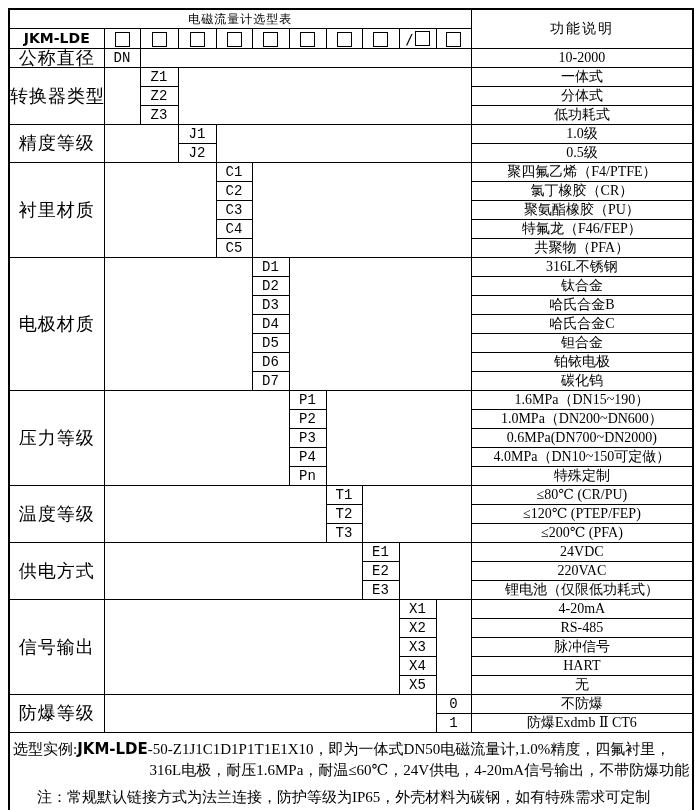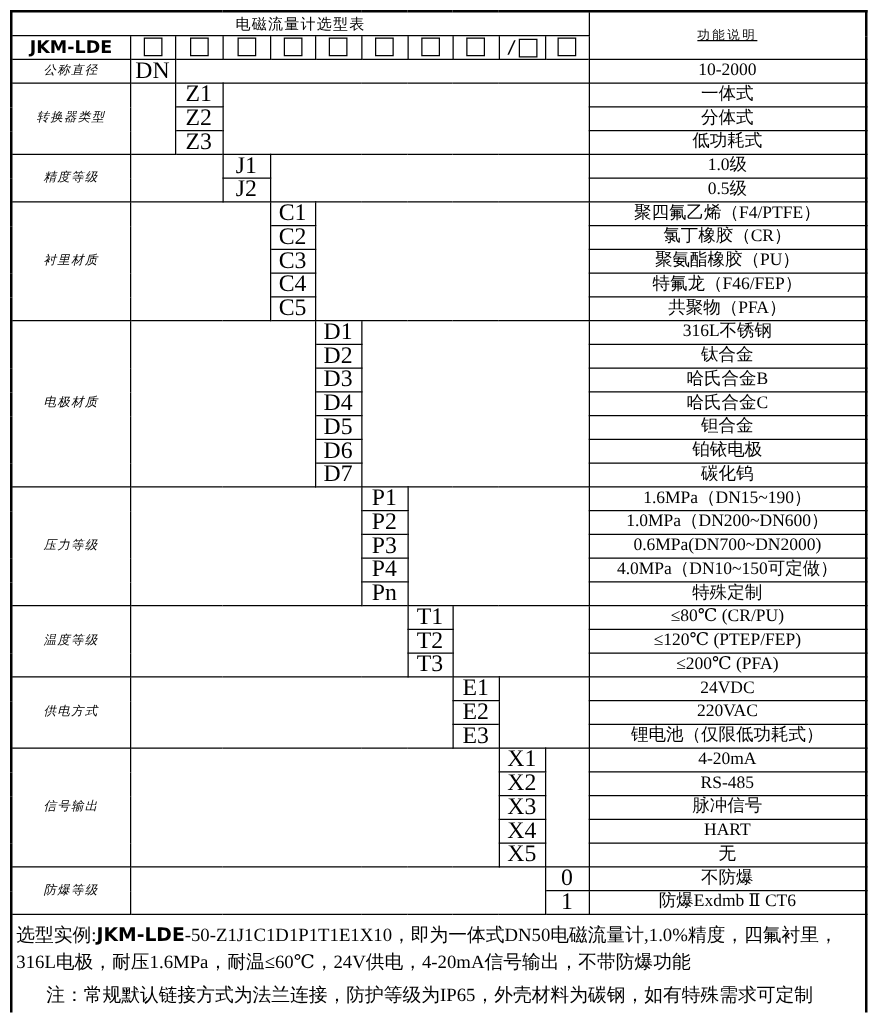--- a/index.html
+++ b/index.html
@@ -2,29 +2,29 @@
 <html><head>
 <meta charset="utf-8">
 <style>
   html,body{margin:0;padding:0;background:#fff;width:700px;height:810px;overflow:hidden;}
   .wrap{padding:8px 8px 0 8px;}
   table{border-collapse:collapse;table-layout:fixed;width:684px;border:2px solid #000;}
   td{border:1px solid #000;height:18px;padding:0;text-align:center;vertical-align:middle;
      font-family:"Liberation Serif","DejaVu Serif",serif;font-size:14px;color:#000;
      overflow:hidden;white-space:nowrap;line-height:18px;}
   .title{font-size:12px;letter-spacing:1px;}
-  .fh{font-size:10px;letter-spacing:2px;text-decoration:underline;}
-  .cat{font-size:10px;letter-spacing:1px;font-style:italic;}
-  .code{font-family:Liberation Serif, serif;font-size:19px;}
+  .fh{font-size:14px;letter-spacing:2px;}
+  .cat{font-size:18px;letter-spacing:1px;}
+  .code{font-family:Liberation Mono, monospace;font-size:14px;}
   .model{font-family:"DejaVu Sans","Liberation Sans",sans-serif;font-weight:bold;font-size:14px;}
   .cb .box{display:inline-block;width:13px;height:13px;border:1px solid #000;vertical-align:middle;background:#fff;}
   .cb .slash{font-family:"DejaVu Sans Mono",monospace;font-size:14px;vertical-align:middle;margin-right:1px;}
   .desc{font-size:14px;margin-top:20px;}
   .foot{height:auto;text-align:left;padding:6px 3px 4px 3px;font-size:15px;line-height:21px;white-space:normal;}
-  .foot .l2{text-align:left;}
+  .foot .l2{text-align:right;}
   .foot .note{margin-top:6px;margin-left:24px;}
   .bold-model{font-family:"DejaVu Sans","Liberation Sans",sans-serif;font-weight:bold;}
 </style>
 </head>
 <body>
 
 <div class="wrap">
 <table>
 <colgroup>
   <col style="width:95px">

